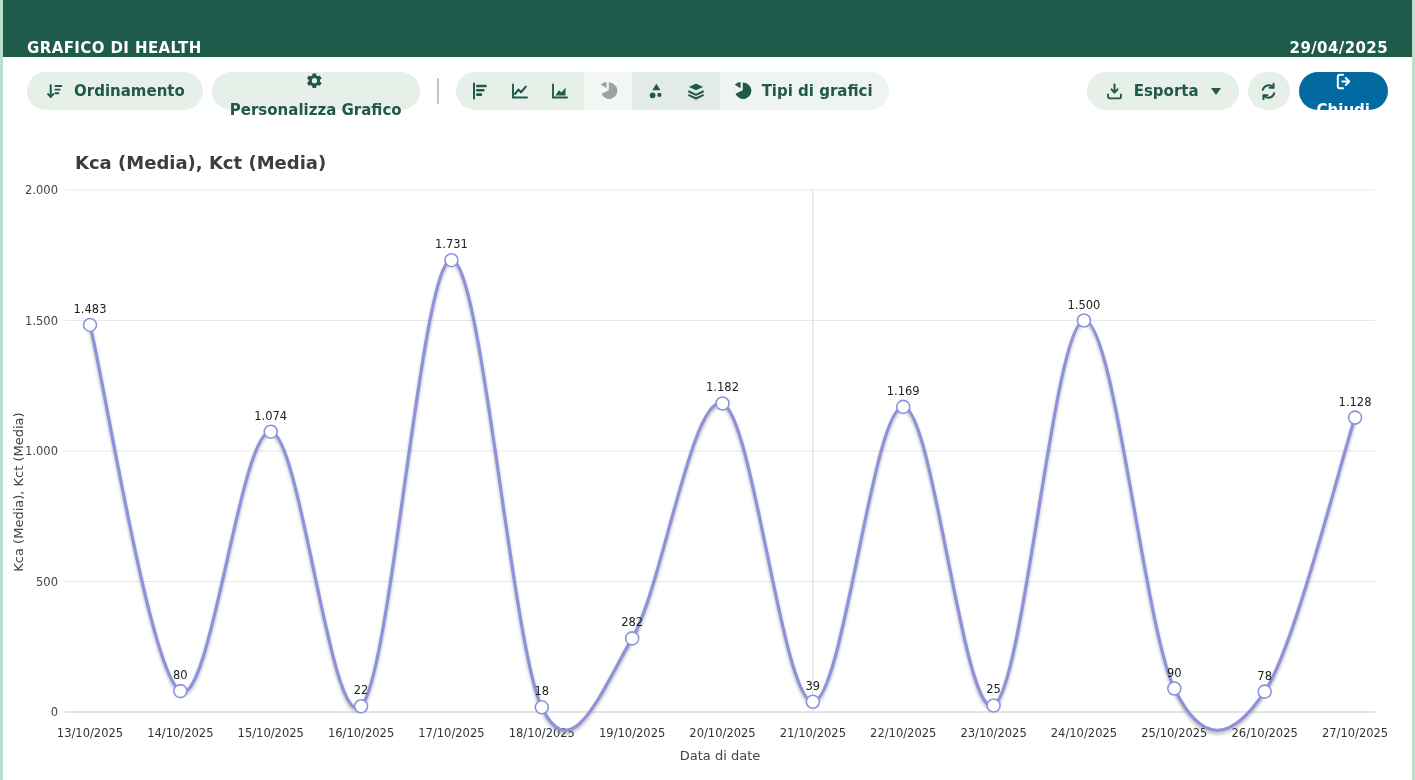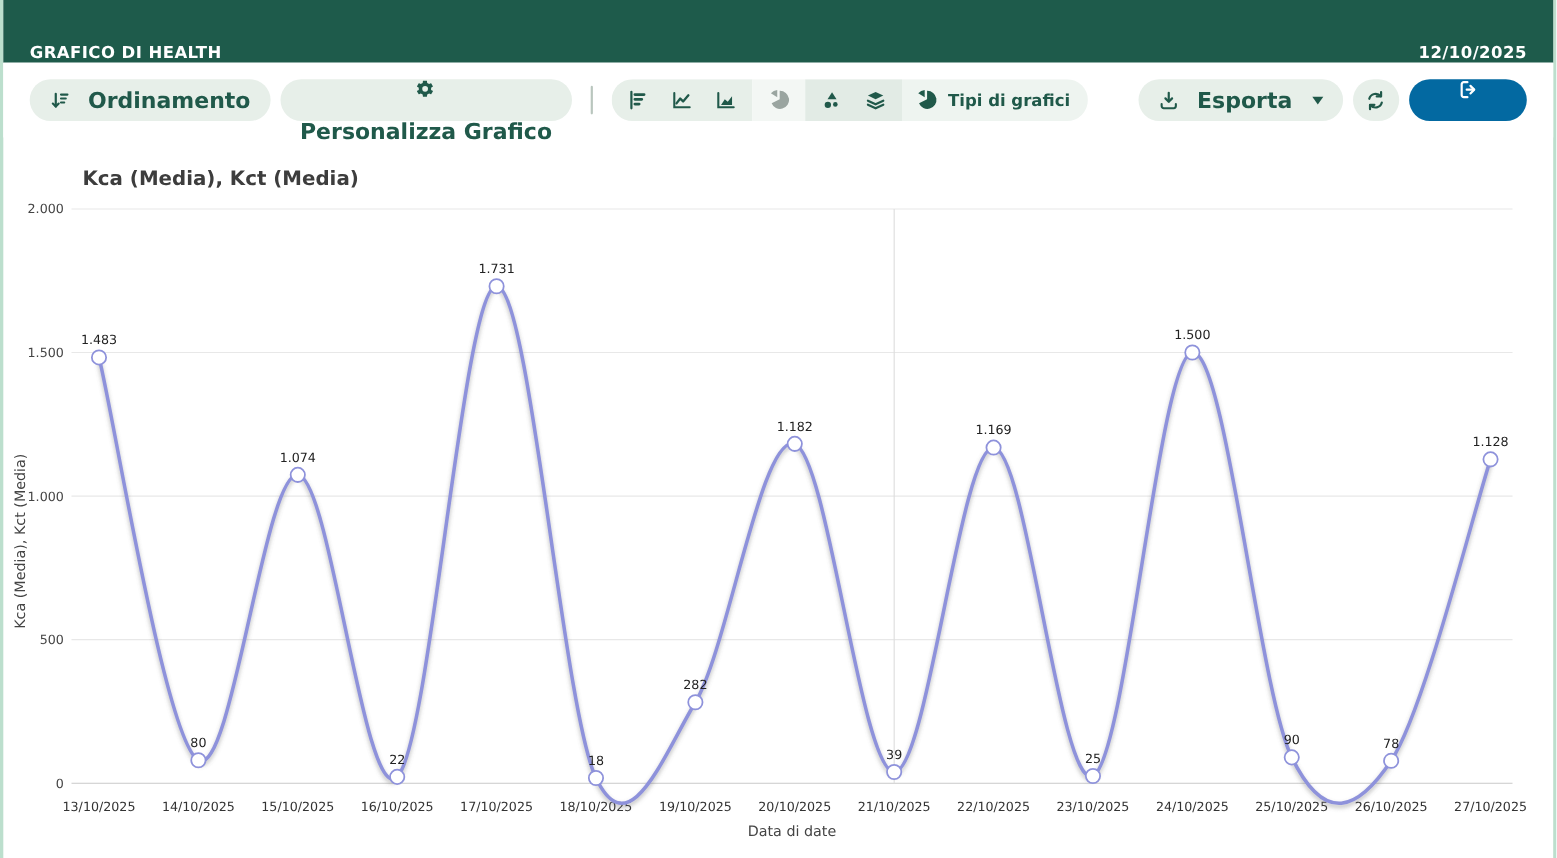--- a/index.html
+++ b/index.html
@@ -8,23 +8,23 @@
           border-left:3px solid #bcdfcd; border-right:3px solid #bcdfcd; }
 
   
   .header { position:absolute; left:0; top:0; right:0; height:57px; background:#1e5b4b;
             display:flex; align-items:flex-end; justify-content:space-between; padding:0 24px; }
   .header .title, .header .date { color:#fff; font-weight:bold; font-size:15px; letter-spacing:.4px; }
 
   
   .toolbar { position:absolute; left:0; top:57px; right:0; height:68px; background:#fff;
              display:flex; align-items:center; padding:0 24px; }
-  .pill { display:flex; align-items:center; gap:16px; height:38px; padding:0 18px;
+  .pill { display:flex; align-items:center; gap:10px; height:38px; padding:0 18px;
           background:#e7efe9; border:none; border-radius:19px; color:#20594a;
-          font-family:"DejaVu Sans", sans-serif; font-weight:bold; font-size:20px; cursor:pointer; white-space:nowrap; }
+          font-family:"DejaVu Sans", sans-serif; font-weight:bold; font-size:15px; cursor:pointer; white-space:nowrap; }
   .pill svg { flex:0 0 auto; }
   .pill + .pill { margin-left:9px;flex-direction:column; }
   .vdivider { width:2px; height:26px; background:#b9c6be; margin:0 17px; border-radius:1px; }
 
   .icon-group { display:flex; align-items:stretch; height:38px; border-radius:19px; overflow:hidden; }
   .seg { display:flex; align-items:center;justify-content:flex-end; }
   .seg-a { background:#e7efe9; padding:0 4px; }
   .seg-b { background:#f3f7f4; padding:0 4px; }
   .seg-c { background:#e2ebe5; padding:0 4px; }
   .seg-d { background:#eef4f0; padding:0 16px 0 12px; gap:10px; color:#20594a; font-weight:bold; font-size:15px; cursor:pointer; }
@@ -48,21 +48,21 @@
              padding:4px 9px 5px 9px; font-size:11.5px; color:#222; line-height:16px; z-index:5; white-space:nowrap; }
   .tooltip b { font-weight:bold; }
 </style>
 </head>
 <body>
 
 <div id="page">
 
   <div class="header">
     <span class="title">GRAFICO DI HEALTH</span>
-    <span class="date">12/10/2025</span>
+    <span class="date">29/04/2025</span>
   </div>
 
   <div class="toolbar">
 
     <button class="pill">
       <svg width="19" height="19" viewBox="0 0 20 20">
         <path d="M6 3.5v12" stroke="currentColor" stroke-width="2.1" fill="none" stroke-linecap="round"></path>
         <path d="M3.2 12.8L6 15.7l2.8-2.9" stroke="currentColor" stroke-width="2.1" fill="none" stroke-linecap="round" stroke-linejoin="round"></path>
         <path d="M11 4.2h6.2M11 8h4.6M11 11.8h3.1" stroke="currentColor" stroke-width="2" fill="none" stroke-linecap="round"></path>
       </svg>

